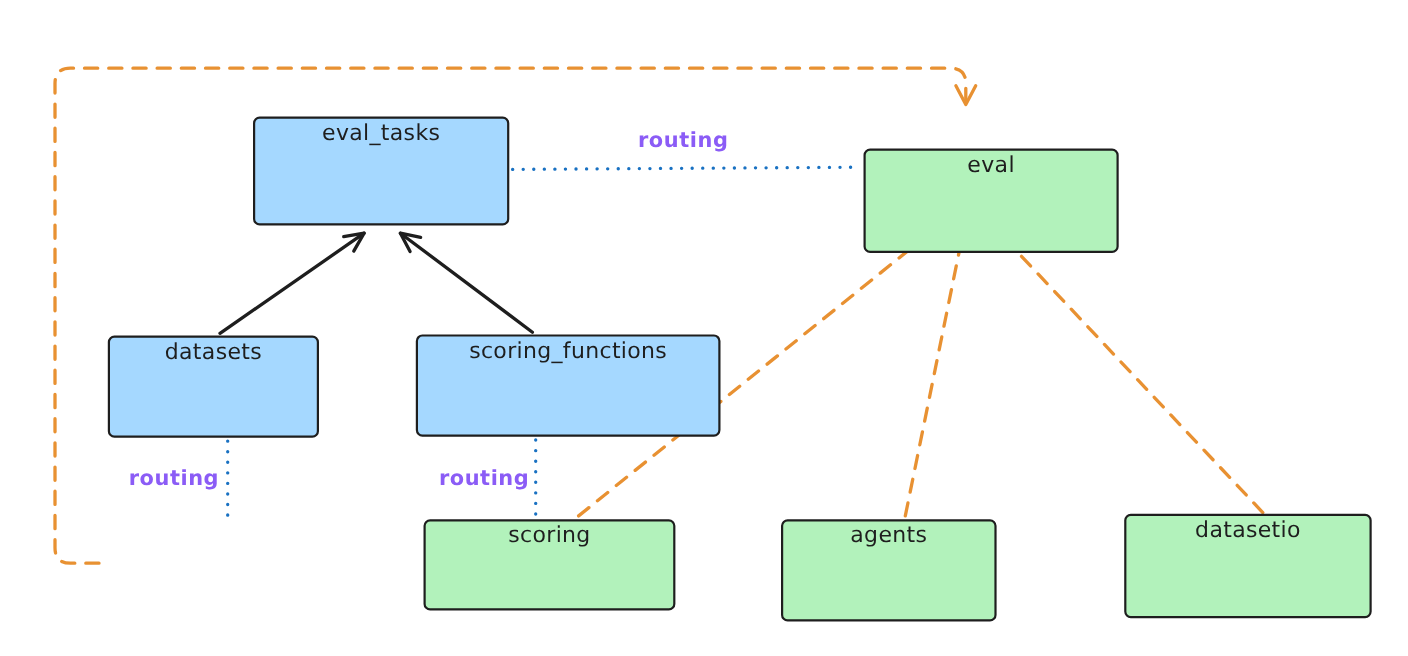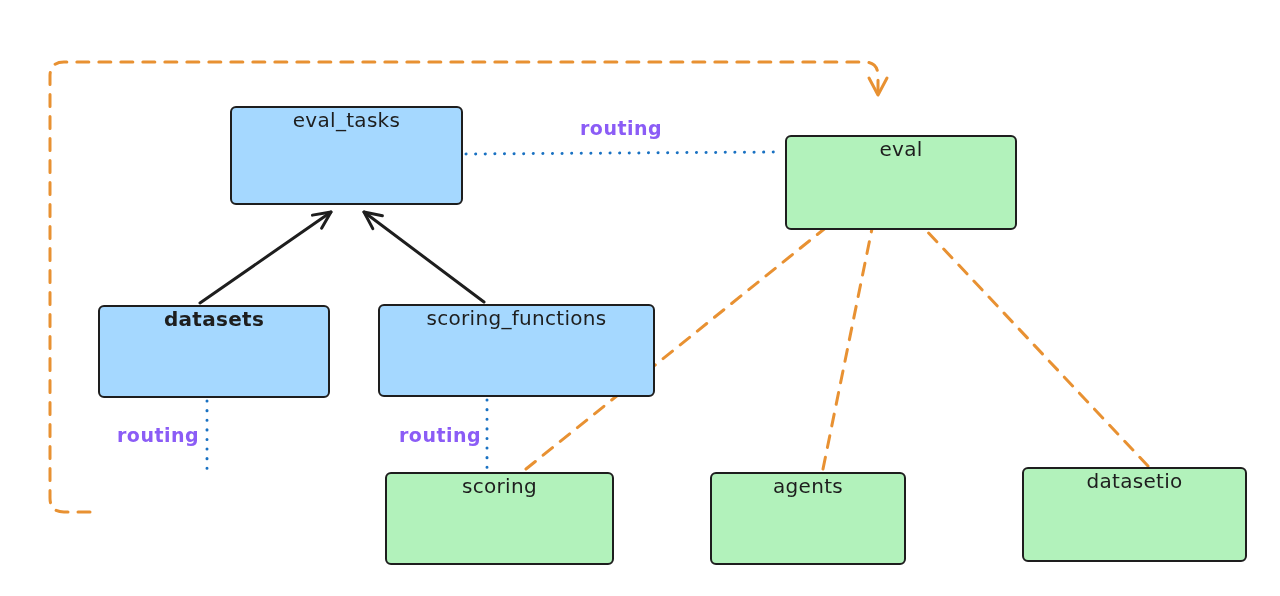--- a/index.html
+++ b/index.html
@@ -62,31 +62,31 @@
 
     <path d="M 526 469 L 849 209" fill="none" stroke="#e89132" stroke-width="3" stroke-dasharray="12 10" stroke-linecap="round" marker-end="url(#arrow-orange)"></path>
     <path d="M 823 469 L 876 209" fill="none" stroke="#e89132" stroke-width="3" stroke-dasharray="12 10" stroke-linecap="round" marker-end="url(#arrow-orange)"></path>
     <path d="M 1148 466 L 906 209" fill="none" stroke="#e89132" stroke-width="3" stroke-dasharray="12 10" stroke-linecap="round" marker-end="url(#arrow-orange)"></path>
     <path d="M 90 512 L 64 512 Q 50 512 50 498 L 50 76 Q 50 62 64 62 L 864 62 Q 878 62 878 76 L 878 95" fill="none" stroke="#e89132" stroke-width="3" stroke-dasharray="12 10" stroke-linecap="round" marker-end="url(#arrow-orange)"></path>
   </svg>
 
   <div class="node blue" style="left:230px; top:106px; width:233px; height:99px;">
     <span>eval_tasks</span>
   </div>
-  <div class="node blue" style="left:98px; top:305px; width:232px; height:93px;font-weight:bold;">
+  <div class="node blue" style="left:98px; top:305px; width:192px; height:93px;">
     <span>datasets</span>
   </div>
   <div class="node blue" style="left:378px; top:304px; width:277px; height:93px;">
     <span>scoring_functions</span>
   </div>
 
   <div class="node green" style="left:785px; top:103px; width:232px; height:95px;margin-top:32px;">
     <span>eval</span>
   </div>
-  <div class="node green" style="left:385px; top:472px; width:229px; height:93px;">
+  <div class="node green" style="left:385px; top:472px; width:229px; height:83px;">
     <span>scoring</span>
   </div>
   <div class="node green" style="left:710px; top:472px; width:196px; height:93px;">
     <span>agents</span>
   </div>
   <div class="node green" style="left:1022px; top:467px; width:225px; height:95px;">
     <span>datasetio</span>
   </div>
 
   <div class="edge-label" style="left:580px; top:117px;">routing</div>

